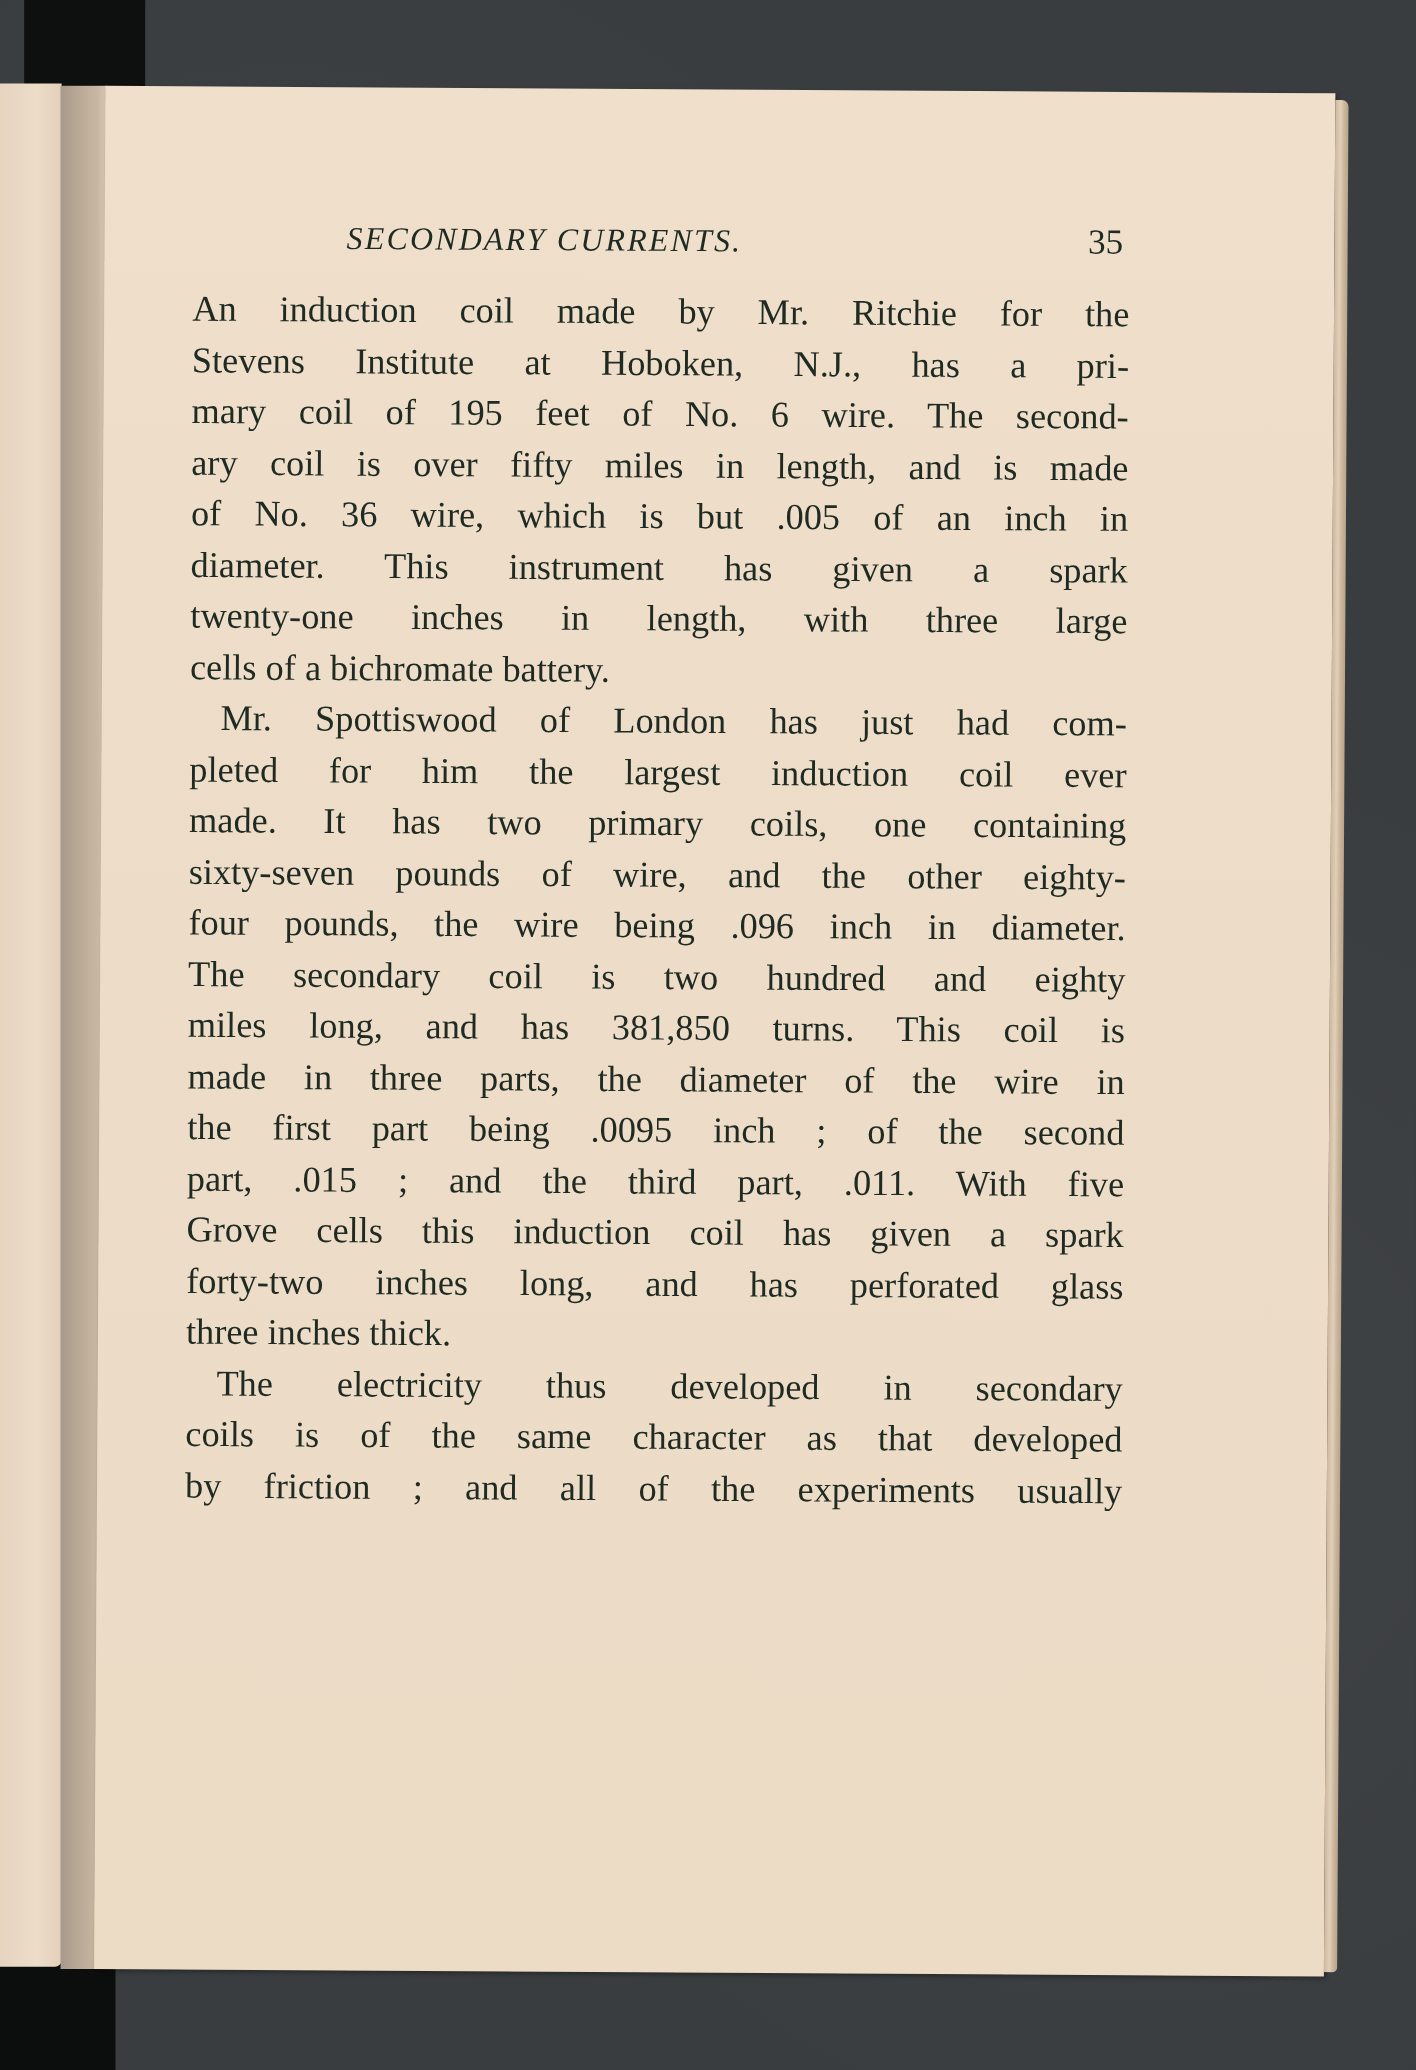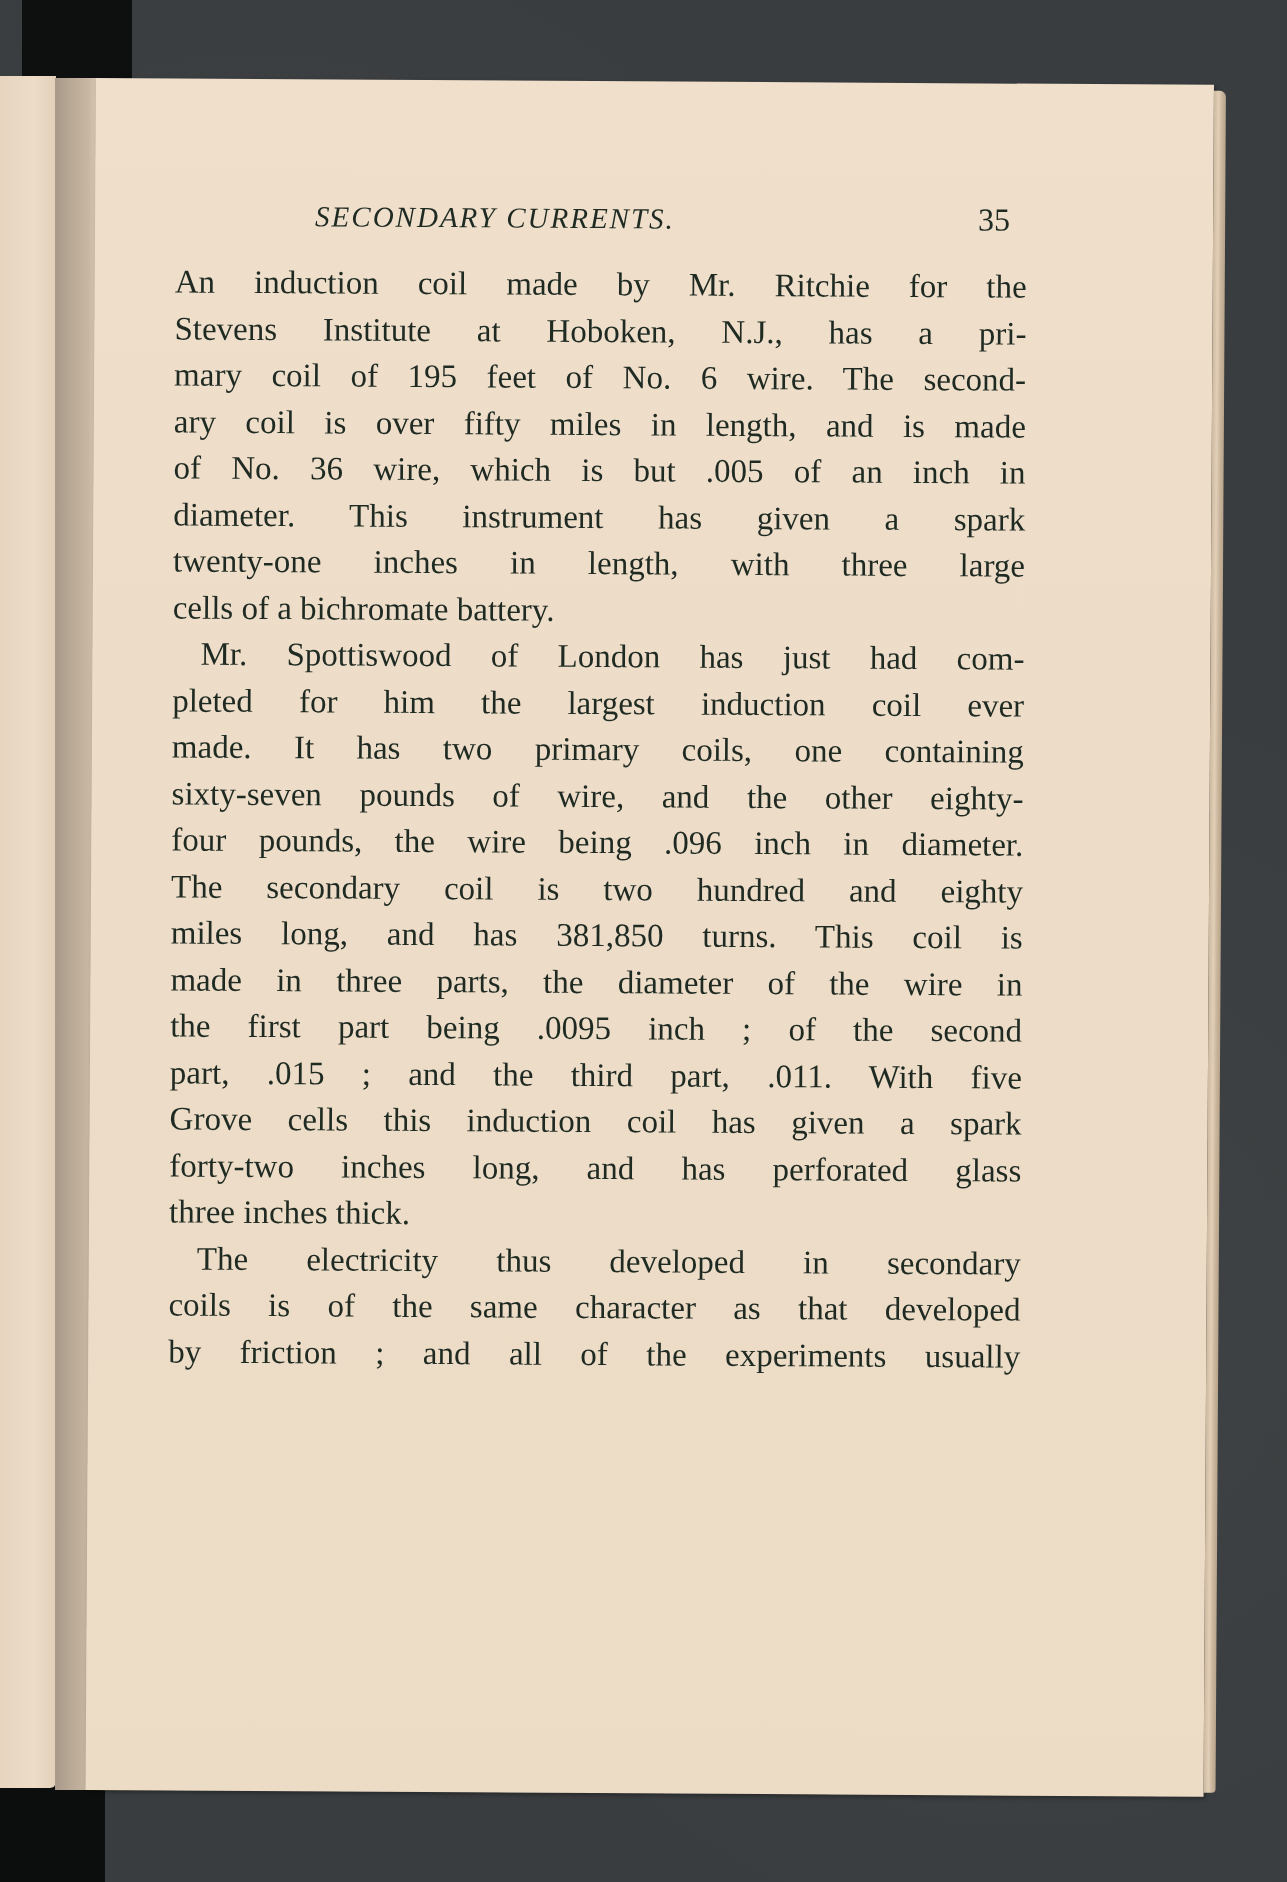--- a/index.html
+++ b/index.html
@@ -91,21 +91,21 @@
       margin-bottom: 18px;
     }
     .running-title {
       margin-left: 140px;
       font-style: italic;
       font-size: 29px;
       letter-spacing: 2px;
     }
     .page-number {
       font-size: 32px;
-      margin-right: 17px;
+      margin-right: 6px;
     }
     .paragraph {
       margin: 0;
       font-size: 33px;
       line-height: 46.5px;
       text-align: justify;
       text-align-last: auto;
     }
     .line {
       display: block;

